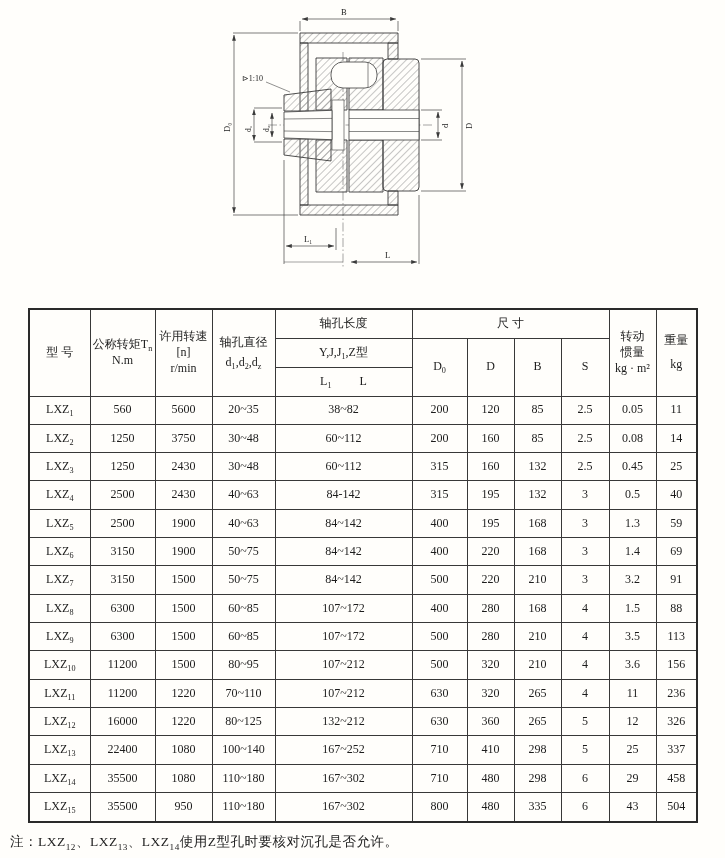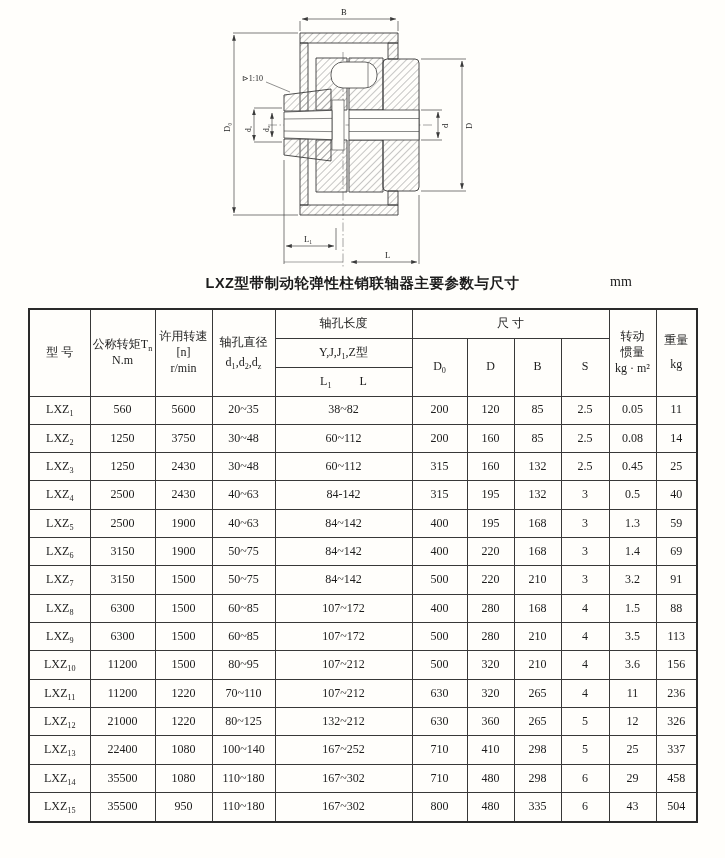--- a/index.html
+++ b/index.html
@@ -137,24 +137,20 @@
       <text transform="translate(12,132) rotate(-90)">D₀</text>
       <text transform="translate(33,132) rotate(-90)" font-size="7.5">d₁</text>
       <text transform="translate(51,132) rotate(-90)" font-size="7.5">d₂</text>
       <text transform="translate(230,128) rotate(-90)">d</text>
       <text transform="translate(254,129) rotate(-90)">D</text>
       <text x="86" y="242">L₁</text>
       <text x="167" y="258">L</text>
     </g>
   </svg>
 
-  <div class="caption-row">
-    <div class="doc-title">LXZ型带制动轮弹性柱销联轴器主要参数与尺寸</div>
-    <div class="unit">mm</div>
-  </div>
 
   <table class="params">
     <colgroup>
       <col style="width:61px">
         <col style="width:65px">
         <col style="width:57px">
         <col style="width:63px">
       <col style="width:137px">
         <col style="width:55px">
         <col style="width:47px">
@@ -343,21 +339,21 @@
           <td>107~212</td>
           <td>630</td>
           <td>320</td>
           <td>265</td>
           <td>4</td>
           <td>11</td>
           <td>236</td>
         </tr>
         <tr>
           <td>LXZ<sub>12</sub></td>
-          <td>21000</td>
+          <td>16000</td>
           <td>1220</td>
           <td>80~125</td>
           <td>132~212</td>
           <td>630</td>
           <td>360</td>
           <td>265</td>
           <td>5</td>
           <td>12</td>
           <td>326</td>
         </tr>
@@ -396,14 +392,15 @@
           <td>800</td>
           <td>480</td>
           <td>335</td>
           <td>6</td>
           <td>43</td>
           <td>504</td>
         </tr>
       </tbody>
   </table>
 
+  <div class="note">注：LXZ<sub>12</sub>、LXZ<sub>13</sub>、LXZ<sub>14</sub>使用Z型孔时要核对沉孔是否允许。</div>
 
 </div>
 
 </body></html>

